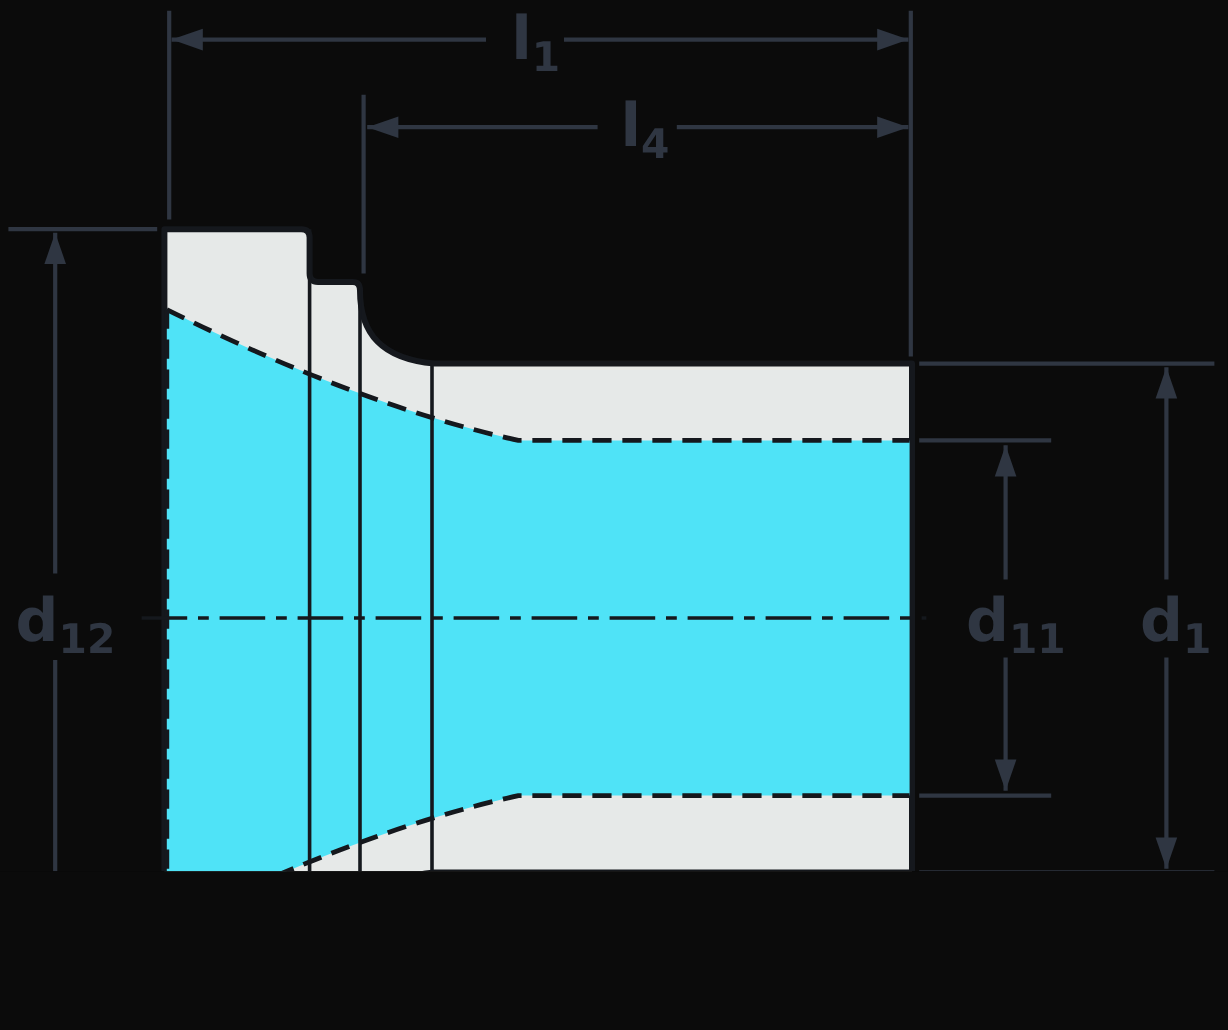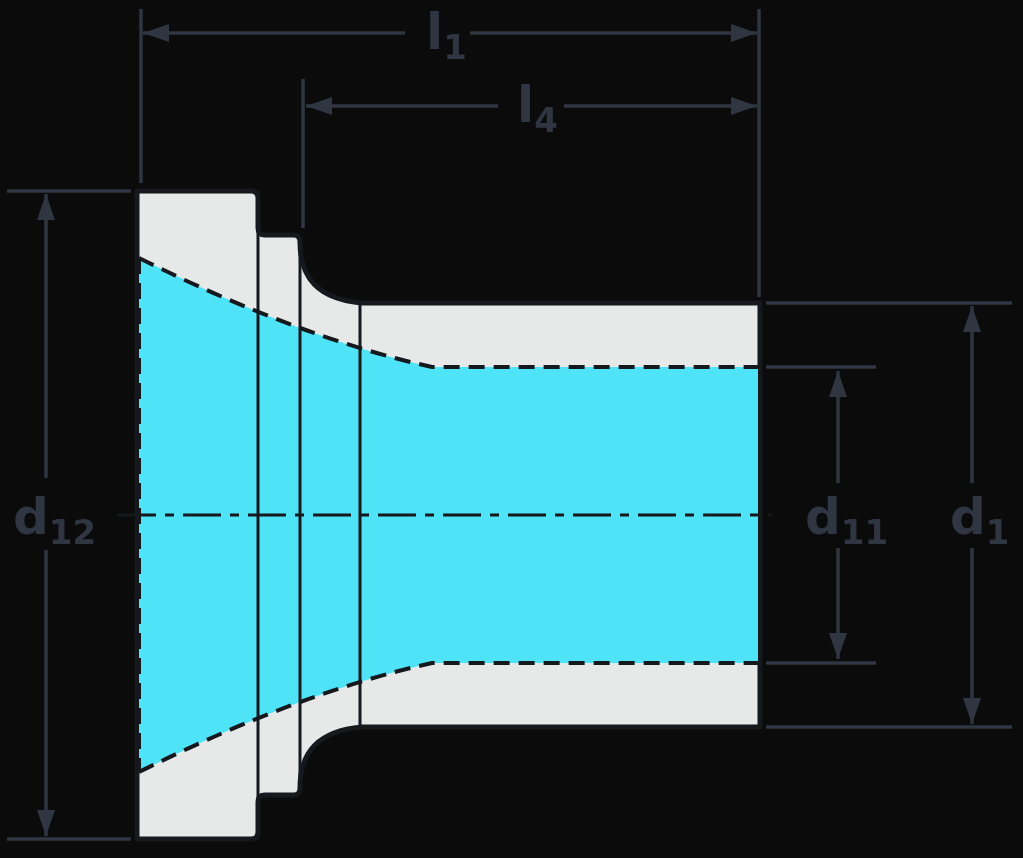--- a/index.html
+++ b/index.html
@@ -3,21 +3,21 @@
 <meta charset="utf-8">
 <style>
   :root{
     --background:#0b0b0b;
     --part-fill:#e6e9e8;
     --bore-fill:#4fe3f7;
     --outline:#15181d;
     --dimension:#2f3642;
   }
   html,body{margin:0;padding:0;background:var(--background);}
-  .stage{position:relative;width:1023px;height:858px;background:var(--background);overflow:hidden;}
+  .stage{position:relative;width:1023px;height:726px;background:var(--background);overflow:hidden;}
   svg{display:block;}
   text{
     font-family:"DejaVu Sans","Liberation Sans",sans-serif;
     font-weight:bold;
     fill:var(--dimension);
   }
   .lbl{font-size:50px;}
   .sub{font-size:34px;}
   .outline-shape{fill:var(--part-fill);stroke:var(--outline);stroke-width:5;stroke-linejoin:round;}
   .bore-shape{fill:var(--bore-fill);stroke:none;}

